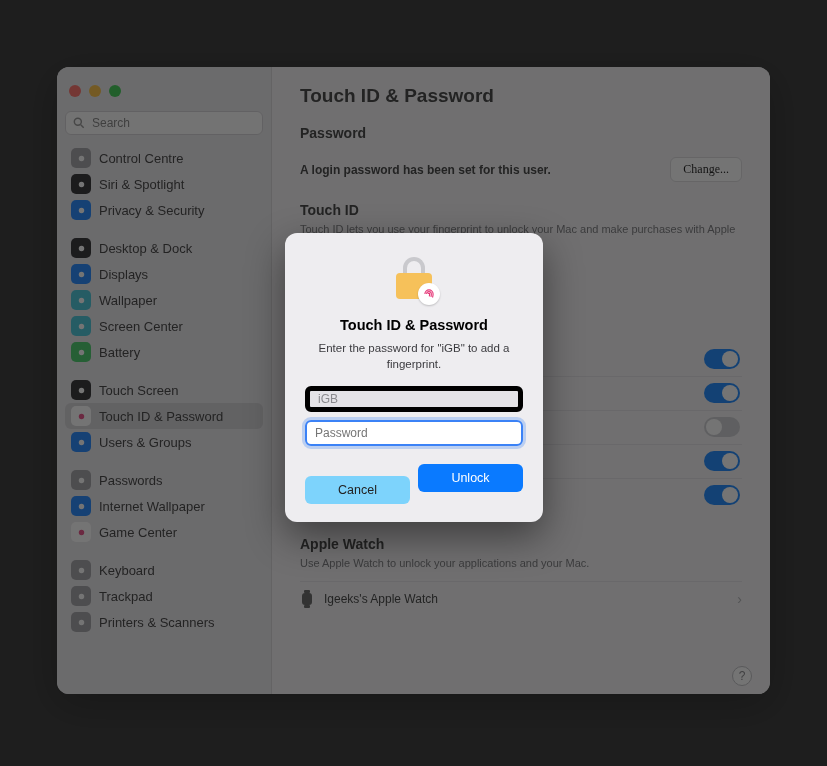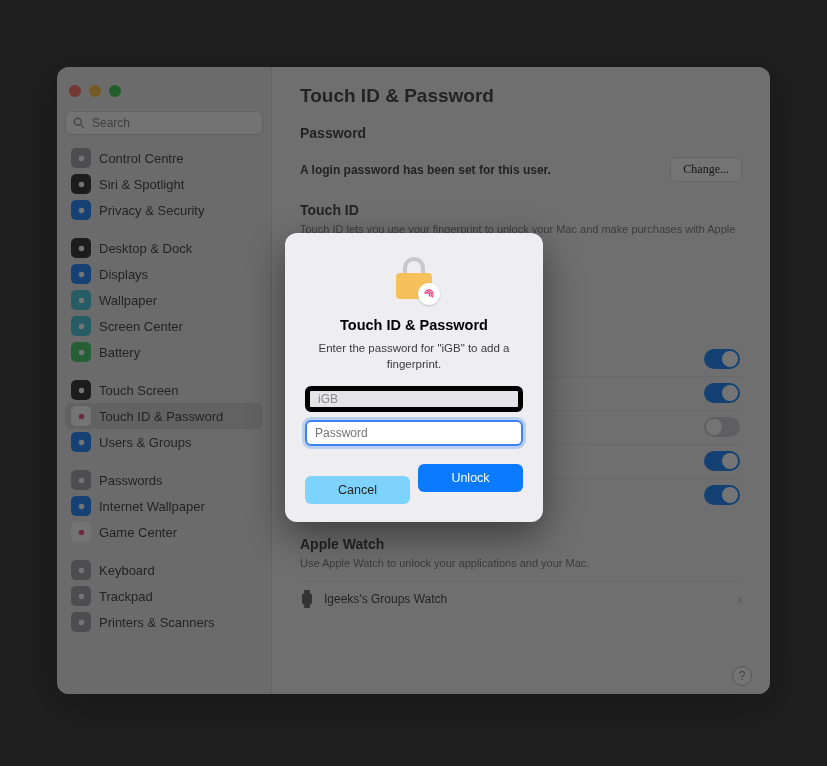--- a/index.html
+++ b/index.html
@@ -356,21 +356,21 @@
 
     <div style="height:18px"></div>
     <div class="section-title">Apple Watch</div>
     <div class="descr">Use Apple Watch to unlock your applications and your Mac.</div>
     <div class="awrow">
       <svg width="14" height="18" viewBox="0 0 14 18" fill="#555">
           <rect x="2" y="3" width="10" height="12" rx="3"></rect>
           <rect x="4" y="0" width="6" height="3" rx="1"></rect>
           <rect x="4" y="15" width="6" height="3" rx="1"></rect>
         </svg>
-      <span style="font-size:12px;">Igeeks's Groups Watch</span>
+      <span style="font-size:12px;">Igeeks's Apple Watch</span>
       <span class="chev">›</span>
     </div>
 
     <div class="help-q">?</div>
   </div>
 </div>
 
 <div class="dim-overlay"></div>
 
 <div class="modal">

